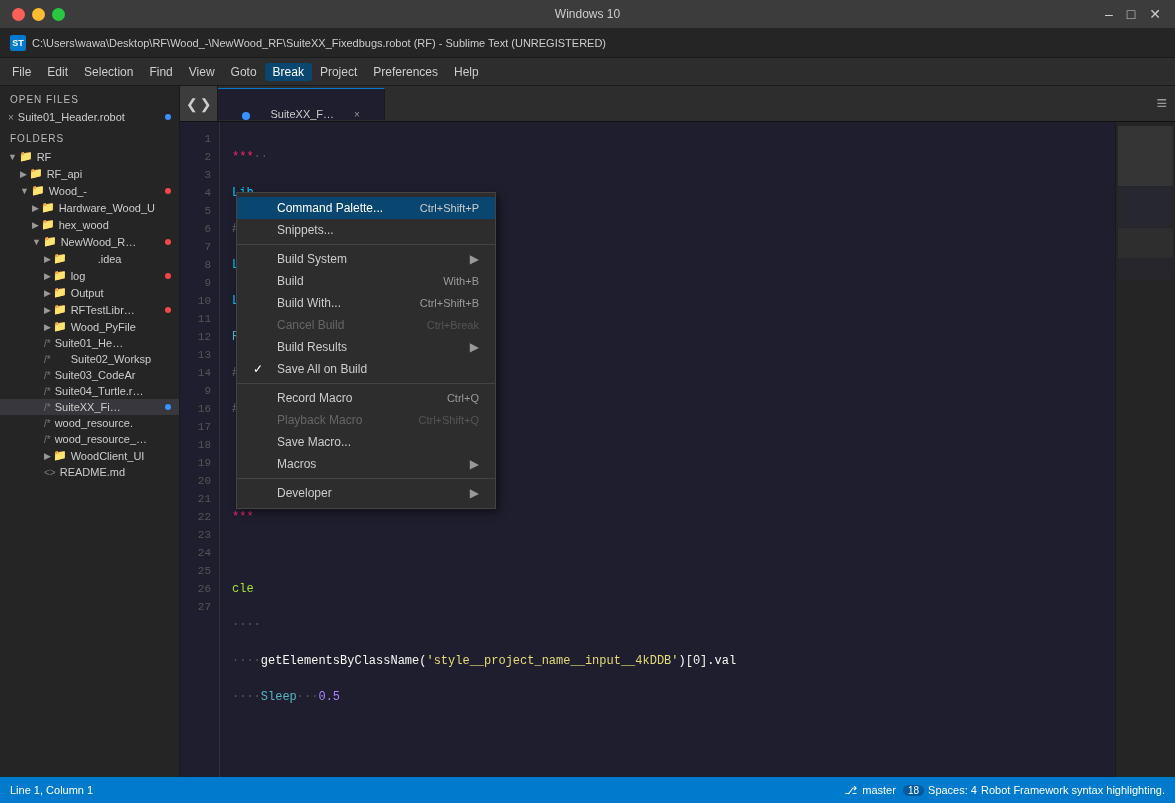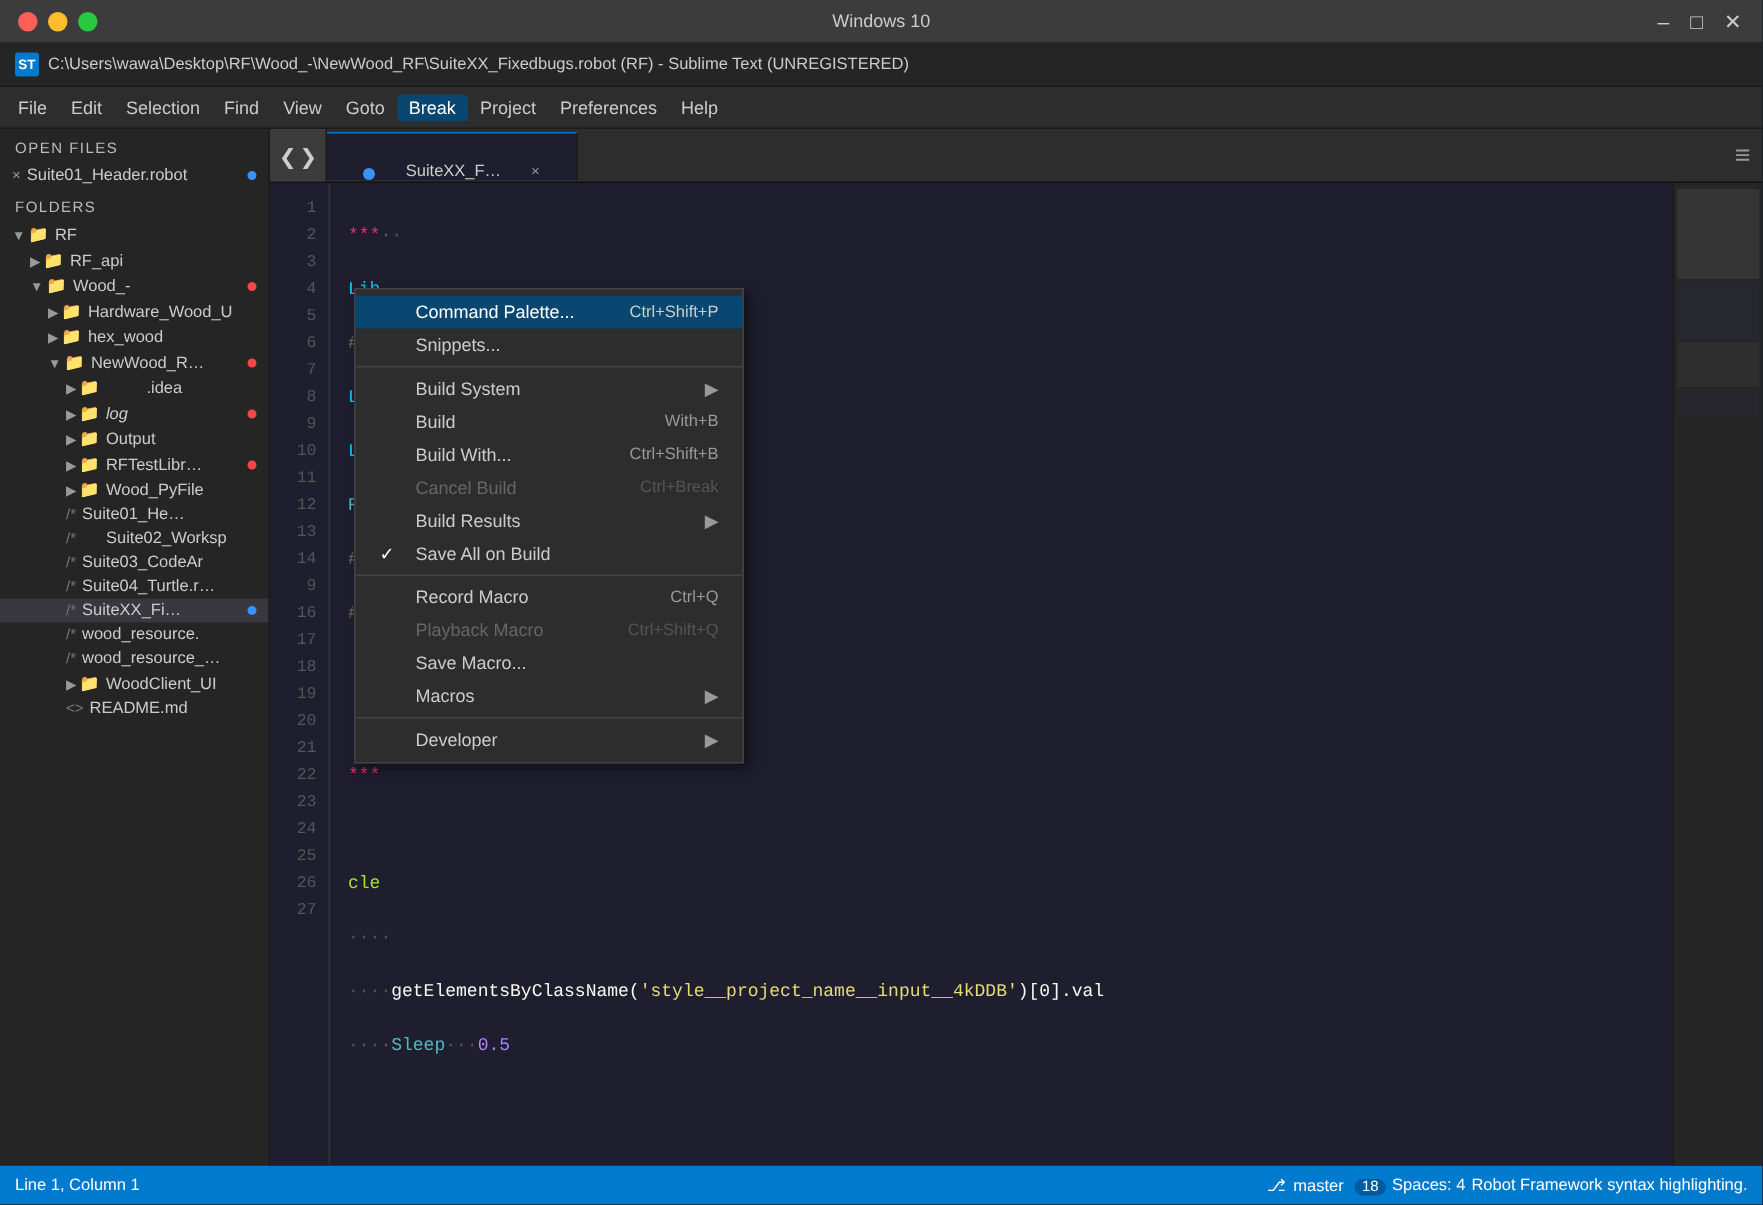--- a/index.html
+++ b/index.html
@@ -360,21 +360,21 @@
 
     <div class="file-item" style="padding-left:44px;">
       <span class="collapse-arrow">▶</span>
       <span class="folder-icon">📁</span>
       <span style="color:#ccc;font-size:11px;margin-left:27px;">.idea</span>
     </div>
 
     <div class="file-item" style="padding-left:44px;">
       <span class="collapse-arrow">▶</span>
       <span class="folder-icon">📁</span>
-      <span style="color:#ccc;font-size:11px;font-style:italic;">log</span>
+      <span style="color:#ccc;font-size:11px;">log</span>
       <span class="dot dot-red"></span>
     </div>
 
     <div class="file-item" style="padding-left:44px;">
       <span class="collapse-arrow">▶</span>
       <span class="folder-icon">📁</span>
       <span style="color:#ccc;font-size:11px;">Output</span>
     </div>
 
     <div class="file-item" style="padding-left:44px;">

